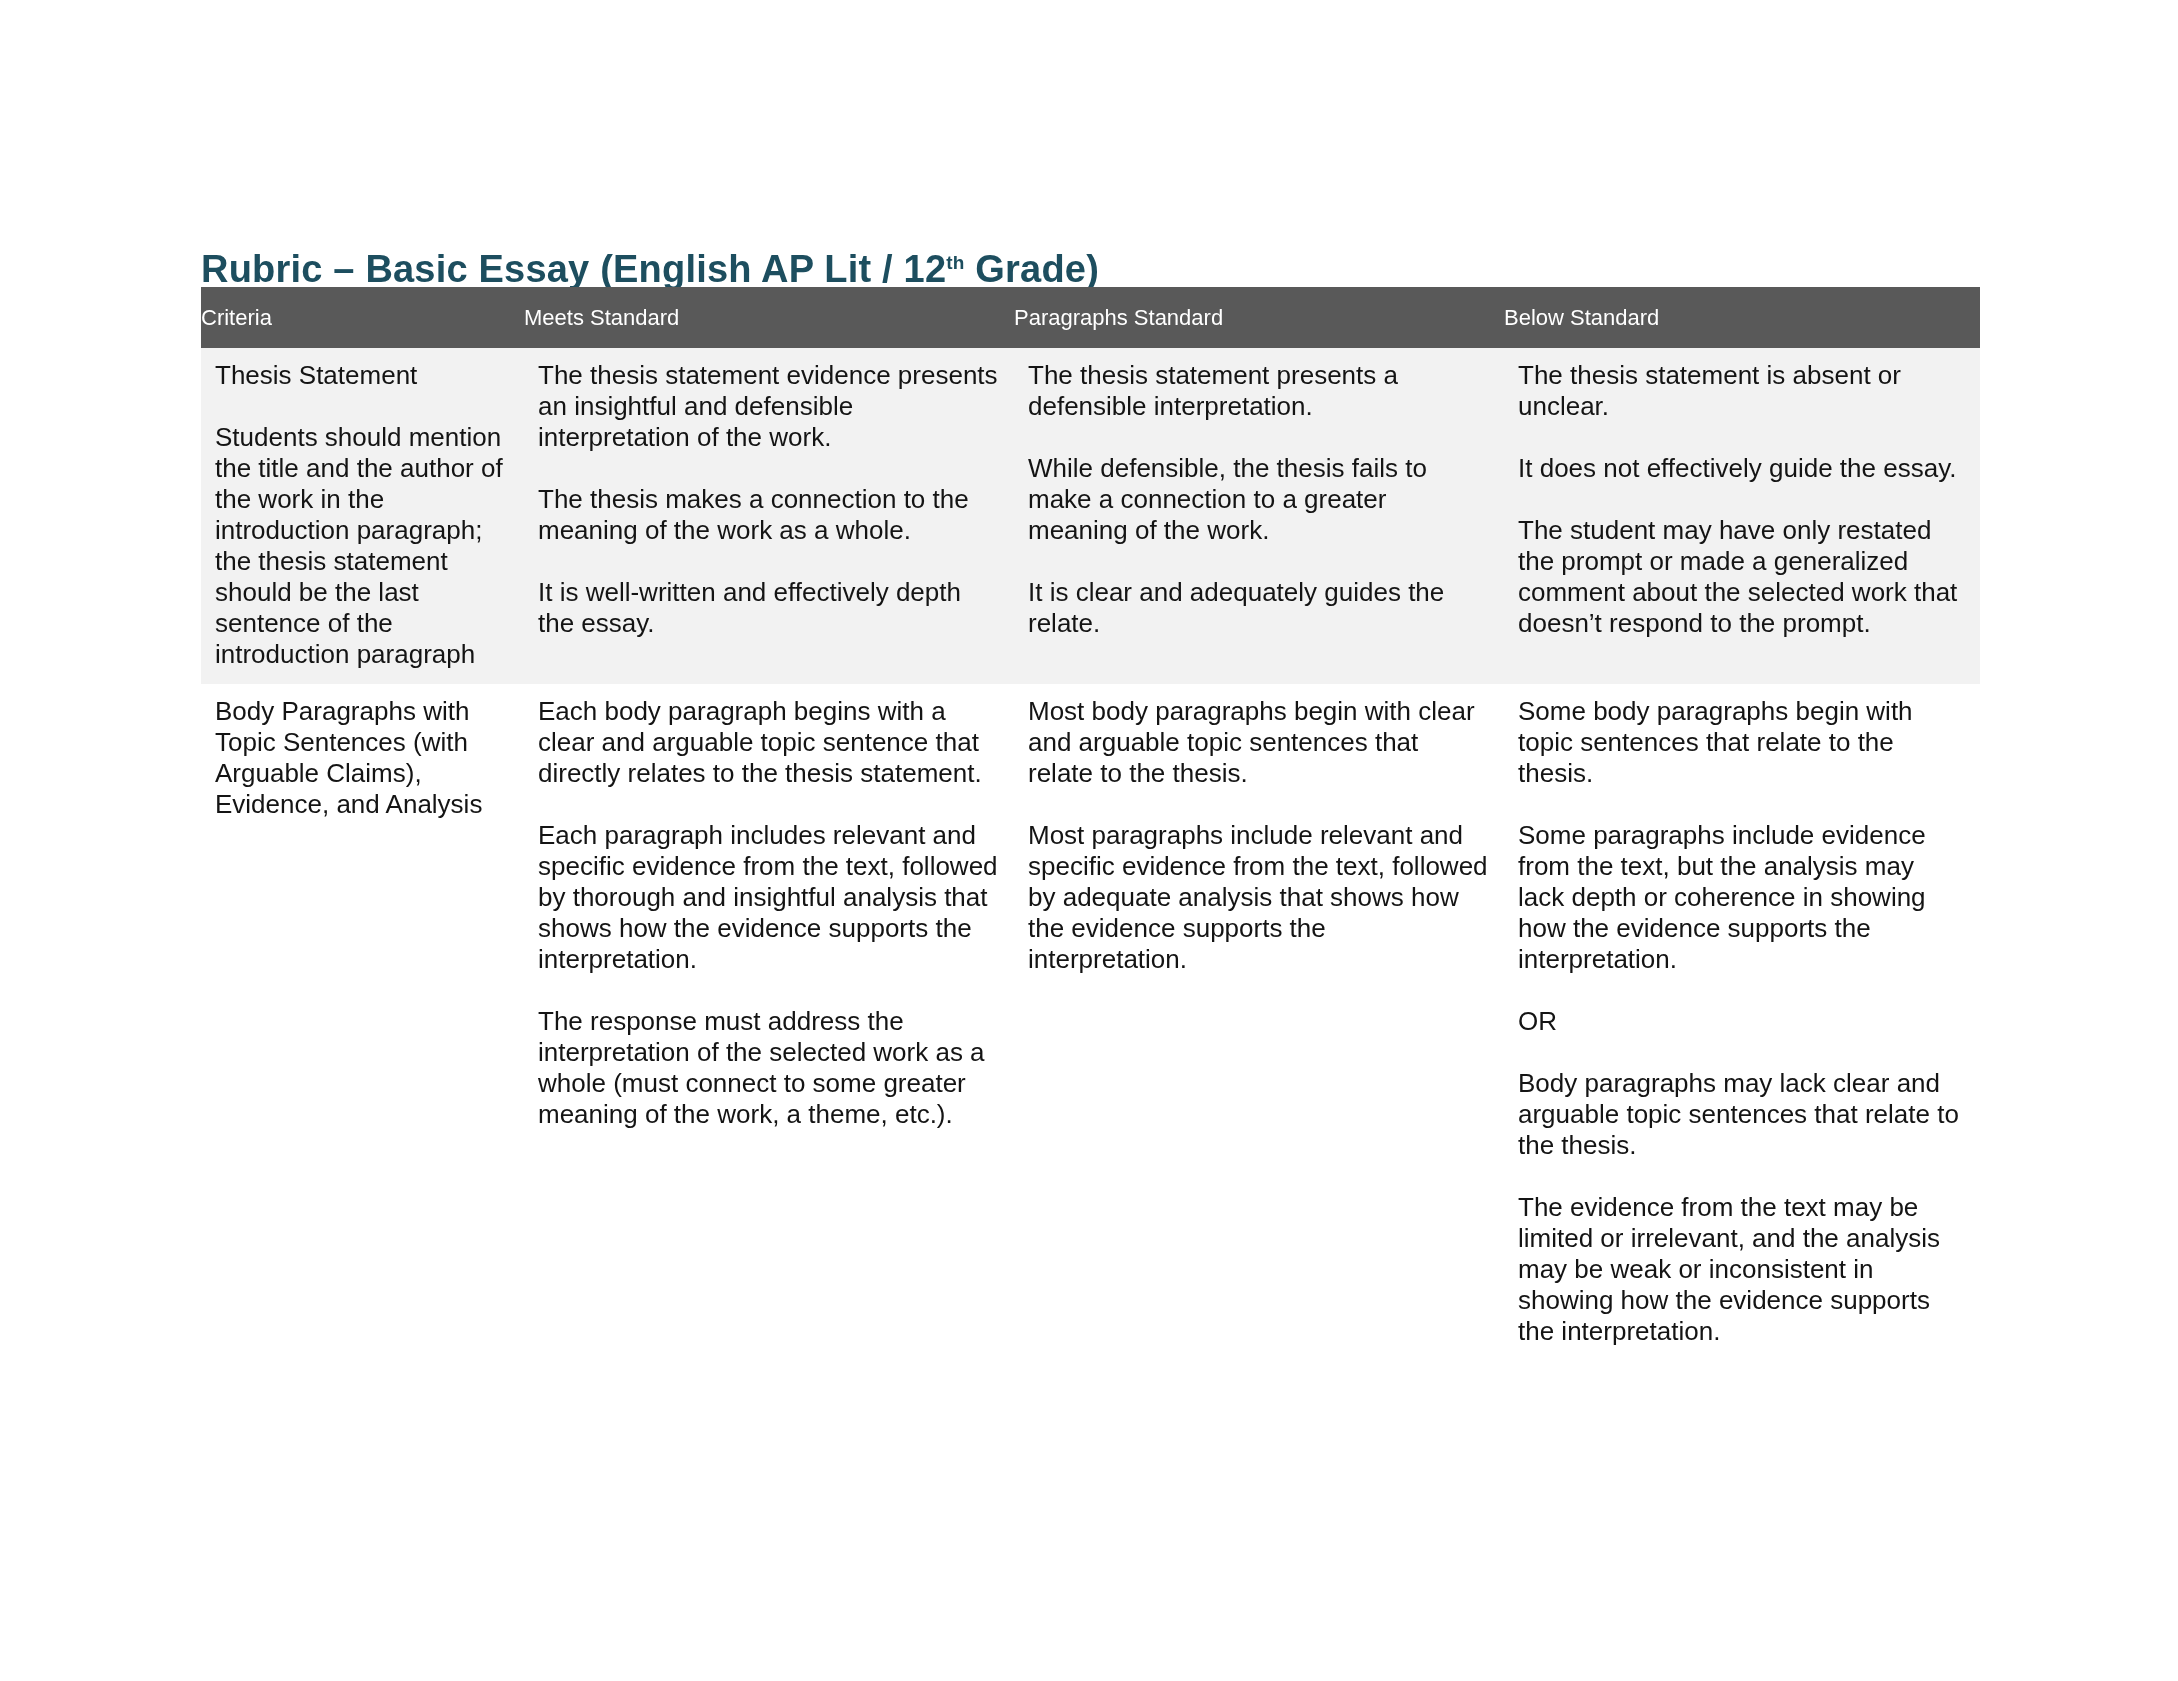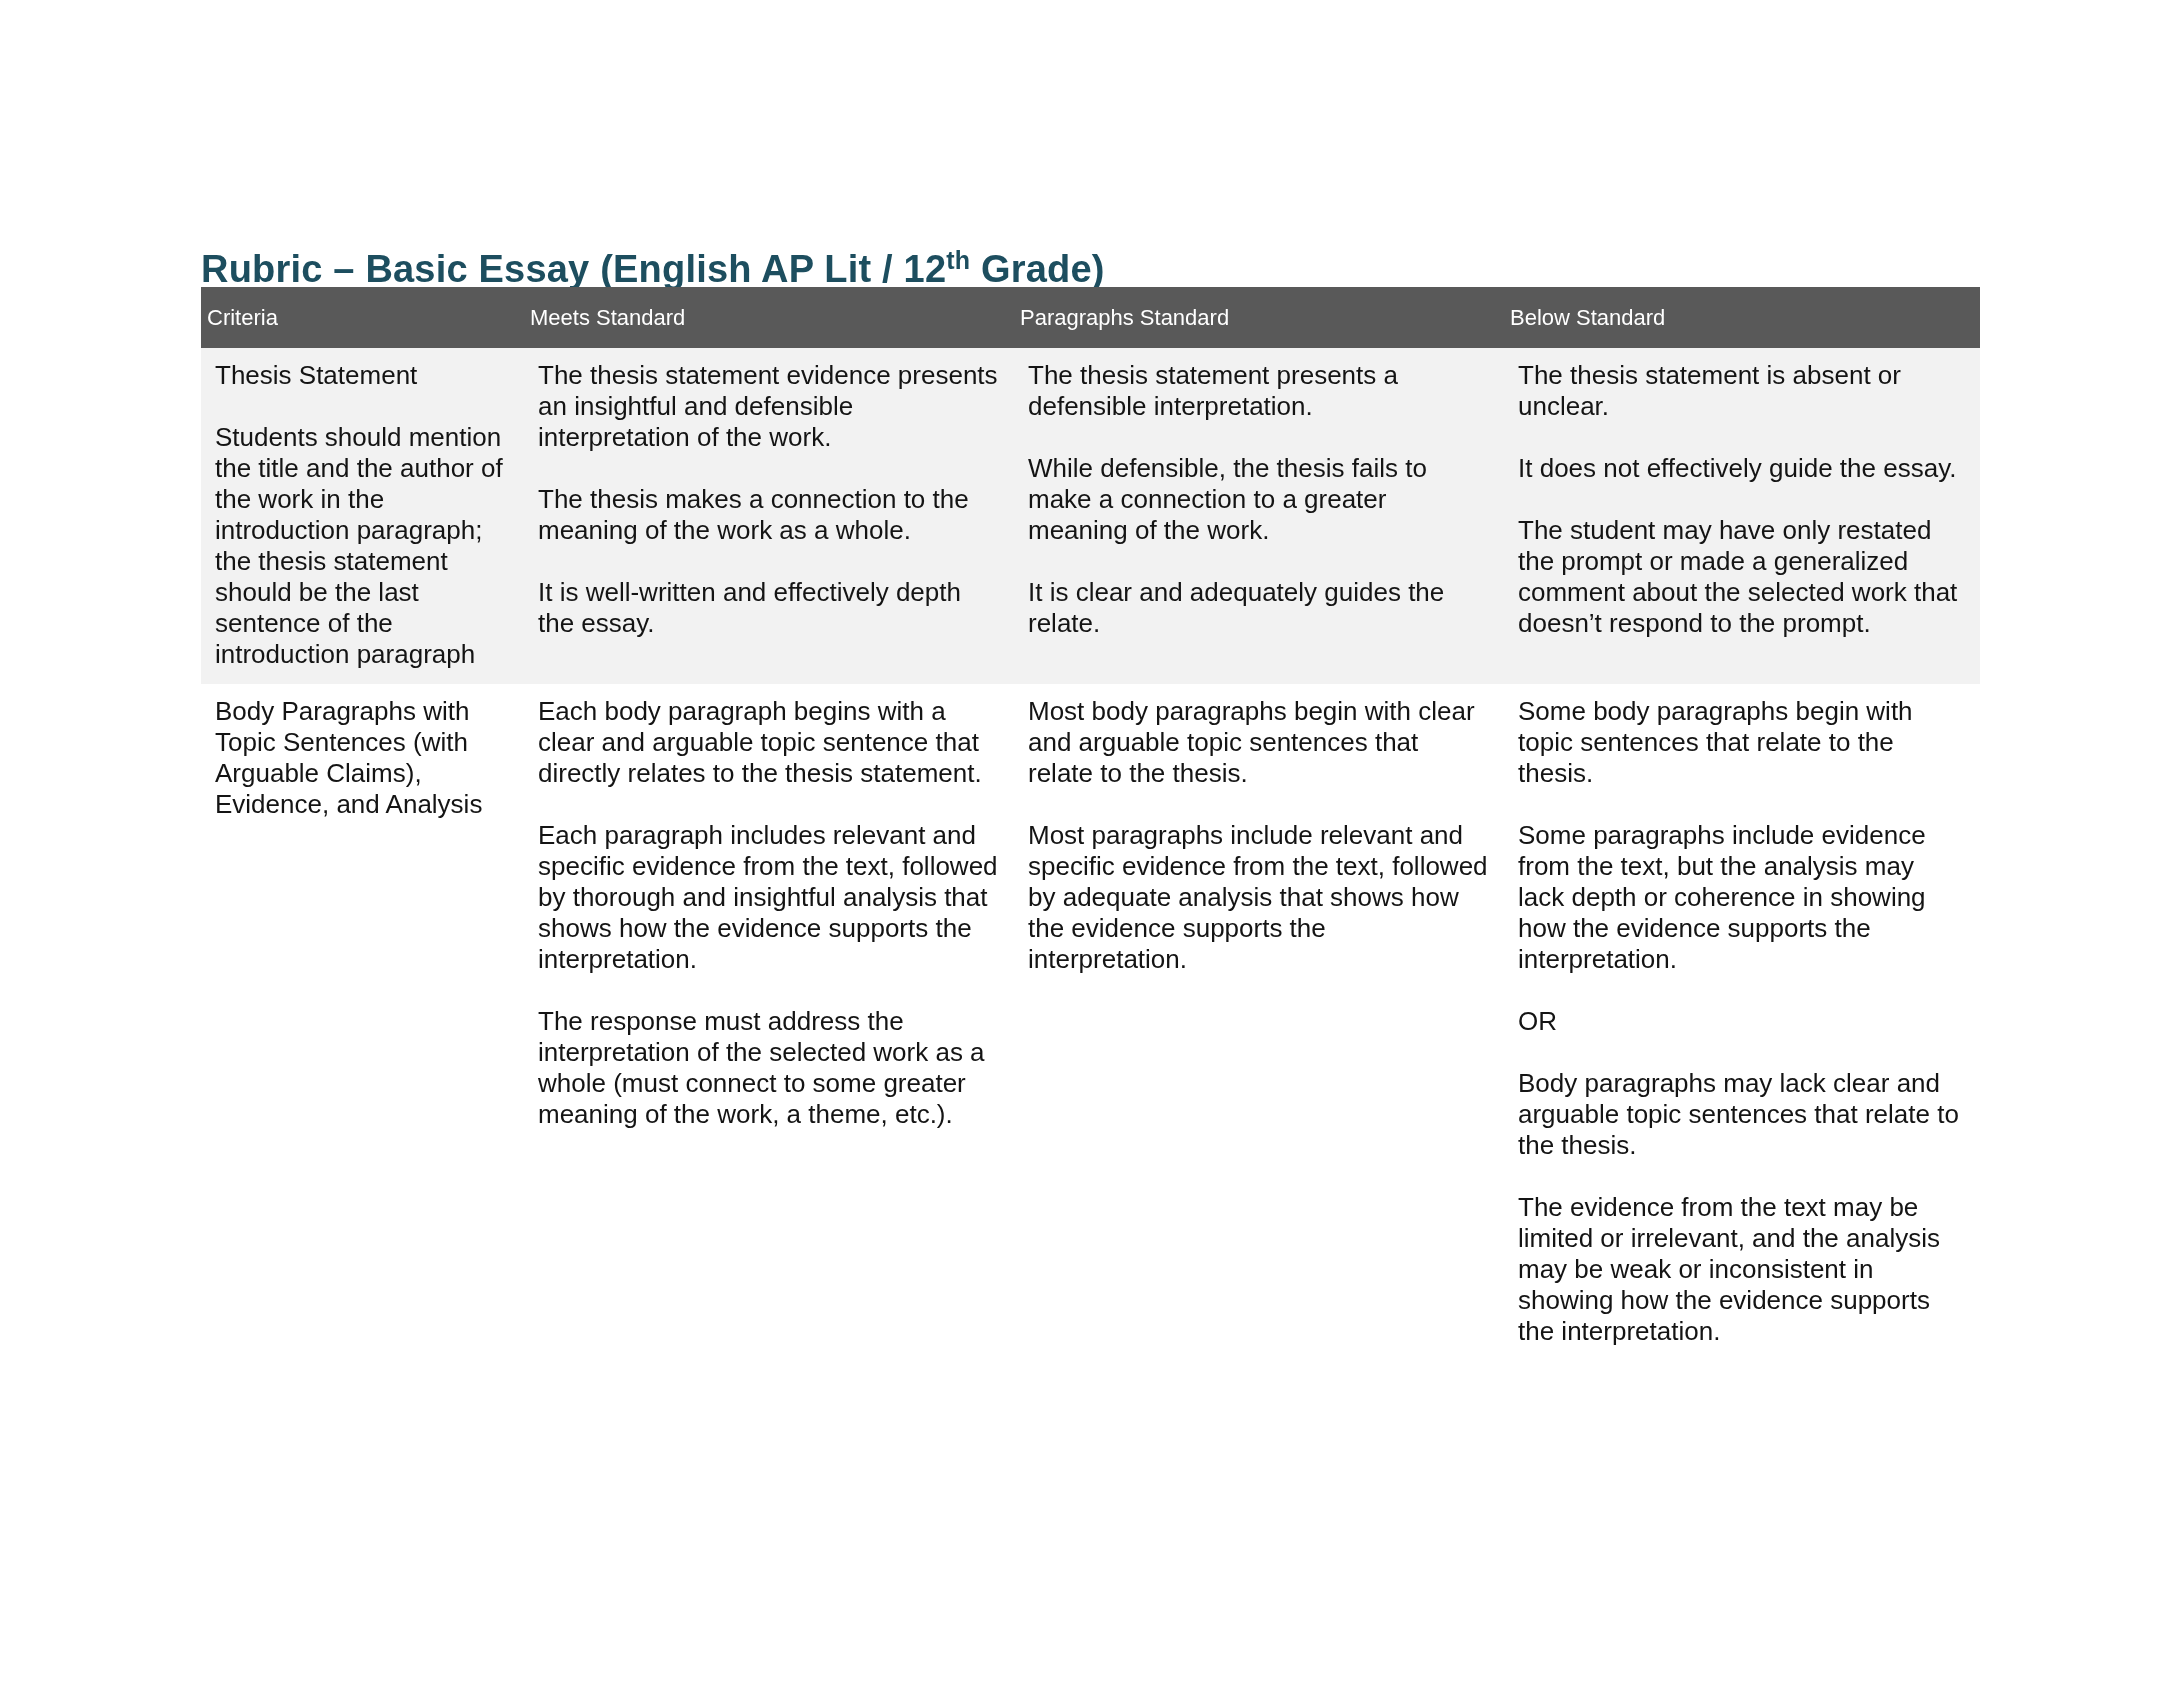--- a/index.html
+++ b/index.html
@@ -28,21 +28,21 @@
     left: 201px;
     top: 220px;
     font-size: 38px;
     line-height: 48px;
     font-weight: 600;
     color: var(--title);
     white-space: nowrap;
     letter-spacing: 0.2px;
   }
   .doc-title sup {
-    font-size: 25px;
+    font-size: 19px;
     line-height: 0;
     vertical-align: baseline;
     position: relative;
     top: -13px;
   }
   table.rubric-table {
     position: absolute;
     left: 201px;
     top: 287px;
     width: 1779px;
@@ -50,21 +50,21 @@
     table-layout: fixed;
   }
   table.rubric-table th {
     background: var(--header-bg);
     color: var(--header-text);
     font-weight: 400;
     font-size: 22px;
     text-align: left;
     vertical-align: middle;
     height: 61px;
-    padding: 0 6px;
+    padding: 0 0;
   }
   table.rubric-table td {
     vertical-align: top;
     padding: 12px 14px 14px 14px;
     font-size: 26px;
     line-height: 31px;
     color: var(--body-text);
     background: #ffffff;
   }
   table.rubric-table tr.row-alt td {

